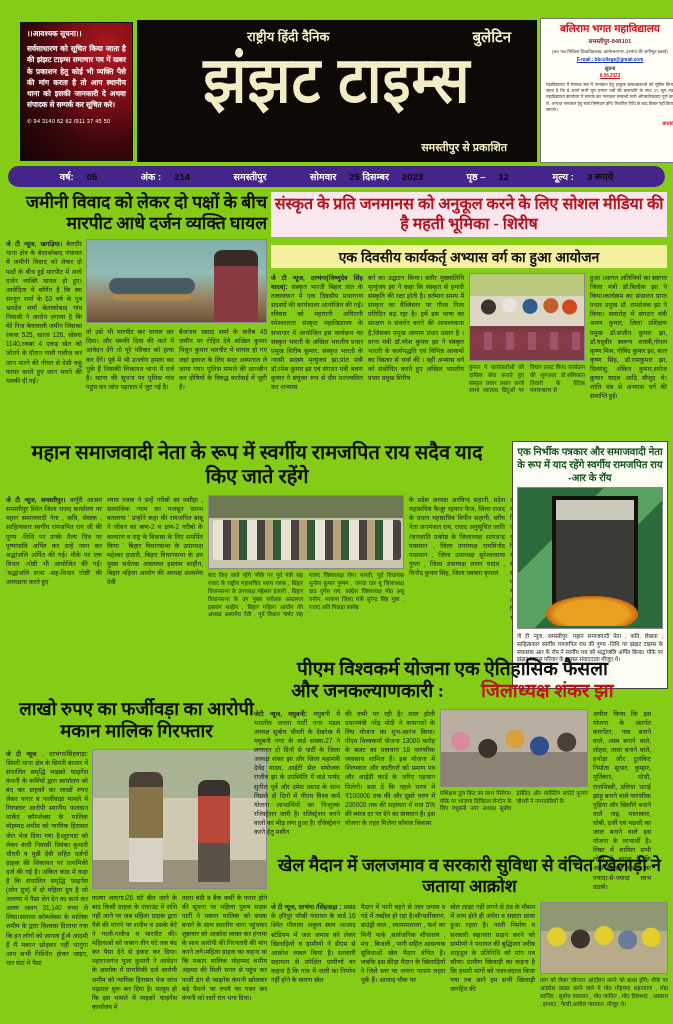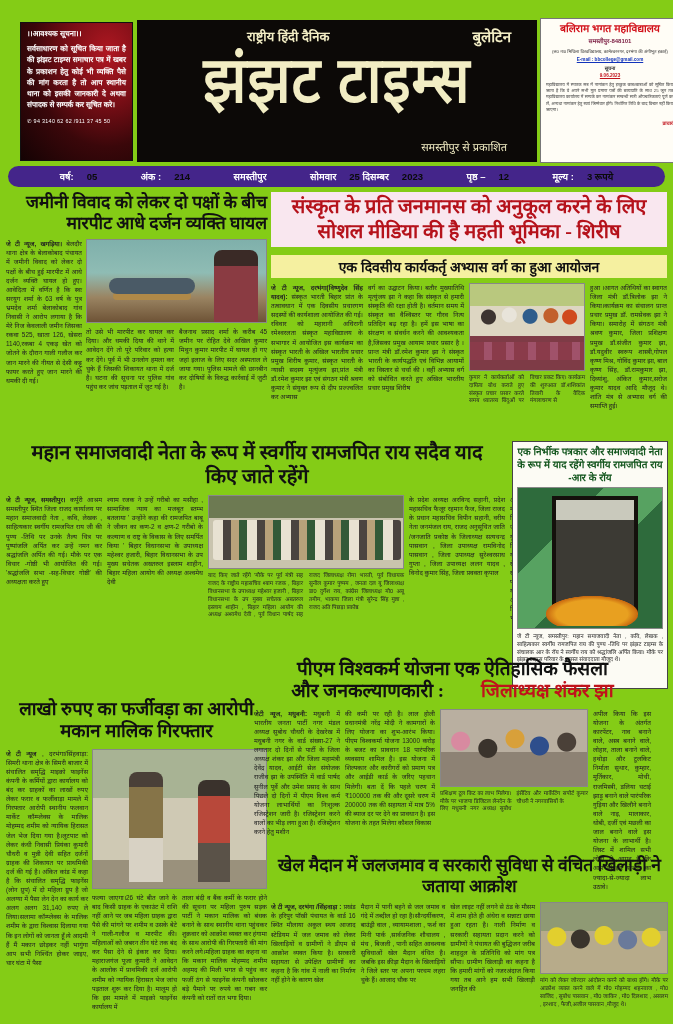--- a/index.html
+++ b/index.html
@@ -14,21 +14,21 @@
   .notice-title { font-size:7.5px; font-weight:bold; margin-bottom:5px; }
   .notice-body { font-size:7.3px; font-weight:bold; line-height:1.55; text-align:justify; }
   .notice-phone { font-size:5.4px; margin-top:7px; letter-spacing:.3px; }
 
   .masthead { position:absolute; left:137px; top:20px; width:400px; height:142px; background:#0c0907; color:#f2edc4; }
   .masthead-top { display:flex; justify-content:space-between; align-items:center; padding:6px 26px 0 110px; }
   .masthead-tagline { font-size:13px; font-weight:bold; }
   .masthead-bulletin { font-size:15px; font-weight:bold; }
   .masthead-title { font-size:57px; font-weight:900; text-align:center; letter-spacing:1px;
     line-height:1.0; margin-top:6px; transform:scaleY(1.12); white-space:nowrap; }
-  .masthead-pub { position:absolute; right:30px; bottom:8px; font-size:11px; font-weight:normal; }
+  .masthead-pub { position:absolute; right:30px; bottom:8px; font-size:11px; font-weight:bold; }
 
   .college-ad { position:absolute; left:540px; top:18px; width:140px; height:145px; background:#fffdf6;
     border:1px solid #777; padding:4px 5px; text-align:center; }
   .college-title { color:#d2121b; font-size:10.5px; font-weight:900; line-height:1.1; }
   .college-sub { color:#7a1a40; font-size:6px; font-weight:bold; margin-top:2px; }
   .college-line { color:#333; font-size:4.4px; margin-top:3px; }
   .college-email { color:#1133bb; font-size:4.6px; text-decoration:underline; margin-top:3px; font-weight:bold; }
   .college-head { color:#333; font-size:5px; font-weight:bold; margin-top:3px; }
   .college-date { color:#c0121b; font-size:4.6px; font-weight:bold; text-decoration:underline; margin-top:2px; }
   .college-body { color:#444; font-size:4.3px; line-height:1.5; text-align:justify; margin-top:4px; }
@@ -57,21 +57,21 @@
     background:linear-gradient(180deg,#7fb0ab 0%,#8fbcb4 40%,#9a8462 70%,#6e5336 100%); position:relative; }
   .photo-a1::before { content:""; position:absolute; right:8px; top:10px; width:44px; height:72px;
     background:linear-gradient(180deg,#3a2a26 0 22%, #8a3b42 22% 100%); border-radius:8px 8px 0 0; }
   .photo-a1::after { content:""; position:absolute; left:22px; top:38px; width:86px; height:16px;
     background:#4a5a66; border-radius:8px; box-shadow:0 10px 0 -4px #b08948; }
   .a1-cols2 { display:flex; gap:5px; margin-top:4px; }
   .a1-cols2 > div { flex:1; }
 
   
   .a2 { position:absolute; left:271px; top:192px; width:396px; }
-  .a2-head { background:#f9e7ef; color:#b5121b; font-size:20px; font-weight:900; text-align:center;
+  .a2-head { background:#f9e7ef; color:#b5121b; font-size:16px; font-weight:900; text-align:center;
     line-height:1.25; padding:2px 0 3px; font-family:"Liberation Serif","DejaVu Serif",serif; }
   .a2-subhead { background:#f5f0a0; color:#111; font-size:14px; font-weight:900; text-align:center;
     padding:2px 0; margin-top:8px; }
   .a2-body { display:flex; gap:5px; margin-top:5px; }
   .a2-c1 { width:92px; flex:none; }
   .a2-c2 { width:96px; flex:none; }
   .a2-mid { width:116px; flex:none; }
   .a2-c4 { flex:1; }
   .photo-a2 { width:100%; height:88px; position:relative;
     background:linear-gradient(180deg,#b9c87e 0 26%, #ddd6c2 26% 60%, #7e3b46 60% 100%); }

